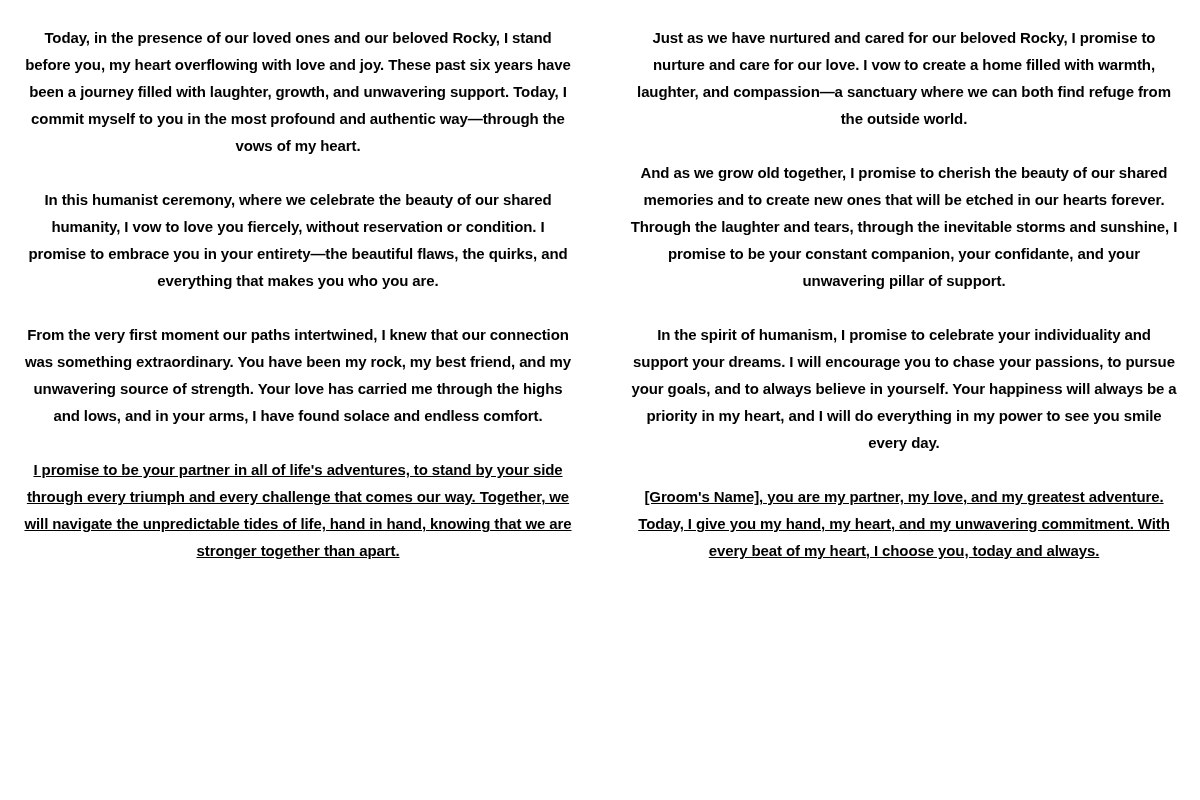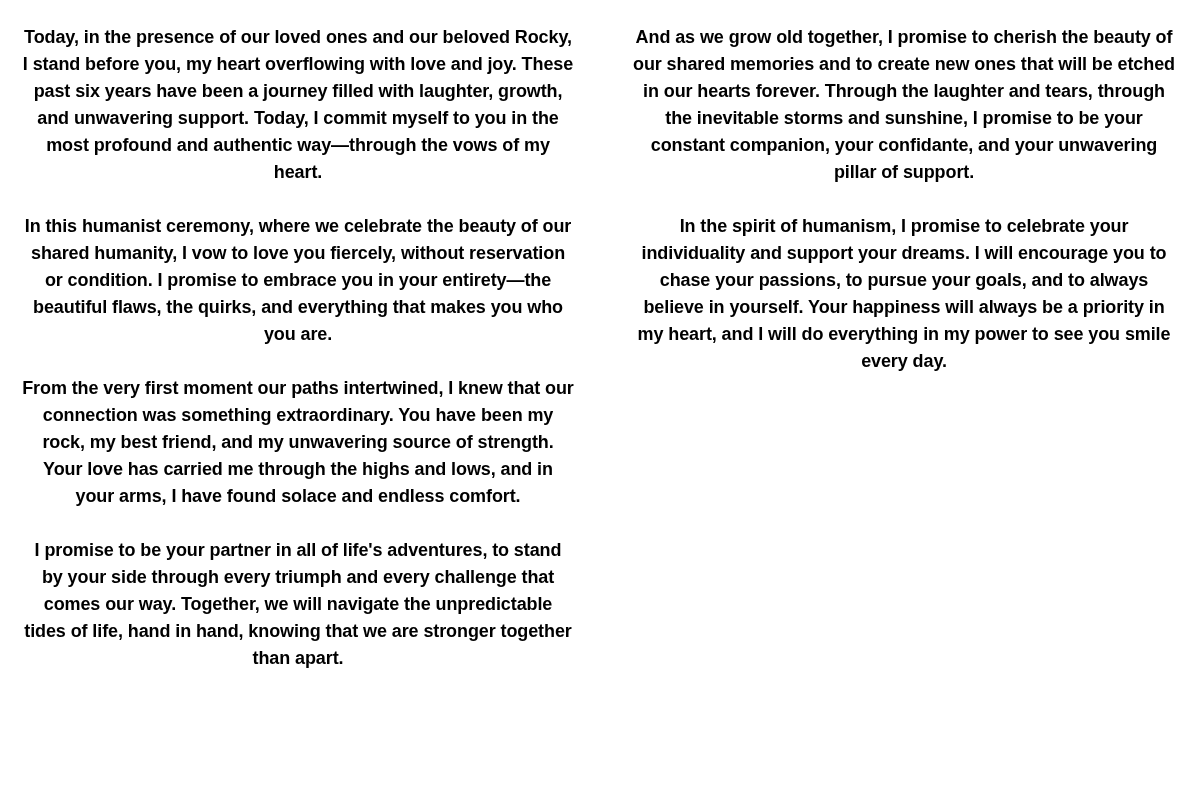--- a/index.html
+++ b/index.html
@@ -32,43 +32,46 @@
     display: flex;
     flex-direction: column;
   }
   .column-left {
     padding-right: 4px;
   }
   .column-right {
     padding-left: 8px;
   }
   .vow-paragraph {
-    font-size: 18px;
+    font-size: 15px;
     font-weight: bold;
     line-height: 27px;
     text-align: center;
     text-rendering: optimizeLegibility;
     margin: 0 0 27px 0;
     letter-spacing: -0.1px;
     word-spacing: 0px;
   }
   .vow-paragraph:last-child {
     margin-bottom: 0;
+    text-decoration: underline;
   }
 </style>
 </head>
 <body>
 
 <div id="page">
 
   <div class="column column-left">
     <p class="vow-paragraph">Today, in the presence of our loved ones and our beloved Rocky, I stand before you, my heart overflowing with love and joy. These past six years have been a journey filled with laughter, growth, and unwavering support. Today, I commit myself to you in the most profound and authentic way—through the vows of my heart.</p>
     <p class="vow-paragraph">In this humanist ceremony, where we celebrate the beauty of our shared humanity, I vow to love you fiercely, without reservation or condition. I promise to embrace you in your entirety—the beautiful flaws, the quirks, and everything that makes you who you are.</p>
     <p class="vow-paragraph">From the very first moment our paths intertwined, I knew that our connection was something extraordinary. You have been my rock, my best friend, and my unwavering source of strength. Your love has carried me through the highs and lows, and in your arms, I have found solace and endless comfort.</p>
     <p class="vow-paragraph">I promise to be your partner in all of life's adventures, to stand by your side through every triumph and every challenge that comes our way. Together, we will navigate the unpredictable tides of life, hand in hand, knowing that we are stronger together than apart.</p>
   </div>
 
   <div class="column column-right">
+    <p class="vow-paragraph">Just as we have nurtured and cared for our beloved Rocky, I promise to nurture and care for our love. I vow to create a home filled with warmth, laughter, and compassion—a sanctuary where we can both find refuge from the outside world.</p>
     <p class="vow-paragraph">And as we grow old together, I promise to cherish the beauty of our shared memories and to create new ones that will be etched in our hearts forever. Through the laughter and tears, through the inevitable storms and sunshine, I promise to be your constant companion, your confidante, and your unwavering pillar of support.</p>
     <p class="vow-paragraph">In the spirit of humanism, I promise to celebrate your individuality and support your dreams. I will encourage you to chase your passions, to pursue your goals, and to always believe in yourself. Your happiness will always be a priority in my heart, and I will do everything in my power to see you smile every day.</p>
+    <p class="vow-paragraph">[Groom's Name], you are my partner, my love, and my greatest adventure. Today, I give you my hand, my heart, and my unwavering commitment. With every beat of my heart, I choose you, today and always.</p>
   </div>
 
 </div>
 
 </body></html>

